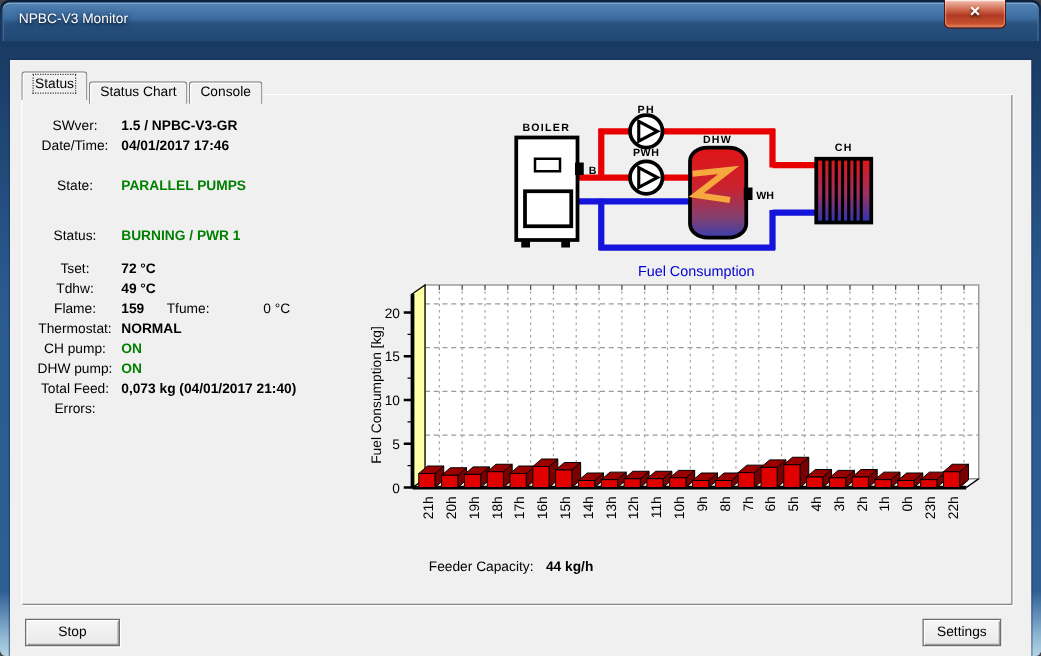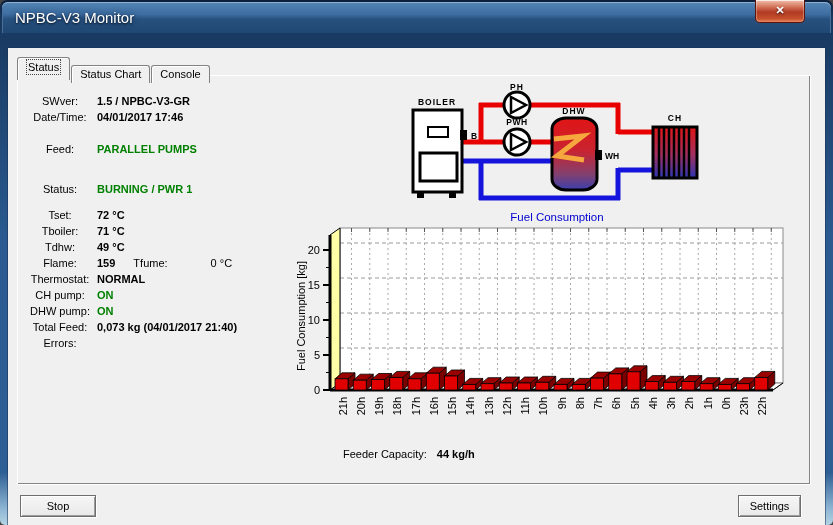--- a/index.html
+++ b/index.html
@@ -5,21 +5,21 @@
   html,body{margin:0;padding:0;width:833px;height:525px;overflow:hidden;
     font-family:"Liberation Sans",sans-serif;background:#444;}
   .window{position:absolute;left:0;top:0;width:833px;height:525px;
     border-radius:7px 7px 5px 5px;
     background:linear-gradient(180deg,#0b1f3c 0%,#17375e 3%,#2a5queen 0,#2a5a90 45%,#2e5f94 90%,#8fb6d4 97%,#b4d4e4 100%);
     background:linear-gradient(180deg,#0b1f3c 0%,#17375e 3%,#2a5a90 45%,#2e5f94 90%,#8fb6d4 97%,#b4d4e4 100%);}
   .titlebar{position:absolute;left:2px;top:2px;right:2px;height:31px;
     border-radius:6px 6px 0 0;
     background:linear-gradient(180deg,#5585b5 0%,#3d6da1 40%,#28517f 55%,#204874 100%);
     box-shadow:inset 0 1px 0 #8fb0ce, inset 1px 0 0 #4a719c, inset -1px 0 0 #4a719c;}
-  .window-title{position:absolute;left:13px;top:7px;font-size:15px;color:#fff;
+  .window-title{position:absolute;left:13px;top:7px;font-size:11px;color:#fff;
     text-shadow:0 0 6px rgba(20,50,90,.9),0 1px 2px rgba(0,0,0,.8);}
   .close-btn{position:absolute;right:28px;top:0;width:48px;height:22px;
     background:linear-gradient(180deg,#f2c0ae 0%,#d06a50 35%,#b03a24 55%,#c5502c 85%,#e98a63 100%);
     border:1px solid #5e1308;border-top:none;border-radius:0 0 5px 5px;
     box-shadow:inset 0 1px 0 rgba(255,255,255,.7),inset 1px 0 0 rgba(255,255,255,.3),inset -1px 0 0 rgba(255,255,255,.3);
     color:#fff;font-size:11px;font-weight:bold;text-align:center;line-height:20px;cursor:pointer;}
   .close-btn span{text-shadow:0 1px 2px rgba(0,0,0,.7);}
   .client{position:absolute;left:8px;top:33px;width:817px;height:485px;background:#f0f0f0;
     box-shadow:0 0 0 1px rgba(25,50,85,.55);margin-top:15px;}
   
@@ -72,36 +72,32 @@
         <div class="srow">
           <span class="slabel">SWver:</span>
           <span class="svalue">1.5 / NPBC-V3-GR</span>
         </div>
         <div class="srow">
           <span class="slabel">Date/Time:</span>
           <span class="svalue">04/01/2017 17:46</span>
         </div>
         <div style="height: 16px;"></div>
         <div class="srow">
-          <span class="slabel">Feed:</span>
+          <span class="slabel">State:</span>
           <span class="svalue green">PARALLEL PUMPS</span>
         </div>
         <div style="height: 24px;"></div>
         <div class="srow">
           <span class="slabel">Status:</span>
           <span class="svalue green">BURNING / PWR 1</span>
         </div>
         <div style="height: 10px;"></div>
         <div class="srow">
           <span class="slabel">Tset:</span>
           <span class="svalue">72 °C</span>
-        </div>
-        <div class="srow">
-          <span class="slabel">Tboiler:</span>
-          <span class="svalue">71 °C</span>
         </div>
         <div class="srow">
           <span class="slabel">Tdhw:</span>
           <span class="svalue">49 °C</span>
         </div>
         <div class="srow">
           <span class="slabel">Flame:</span>
           <span class="svalue">159</span>
           <span class="slabel2">Tfume:</span>
           <span class="svalue2">0 °C</span>

